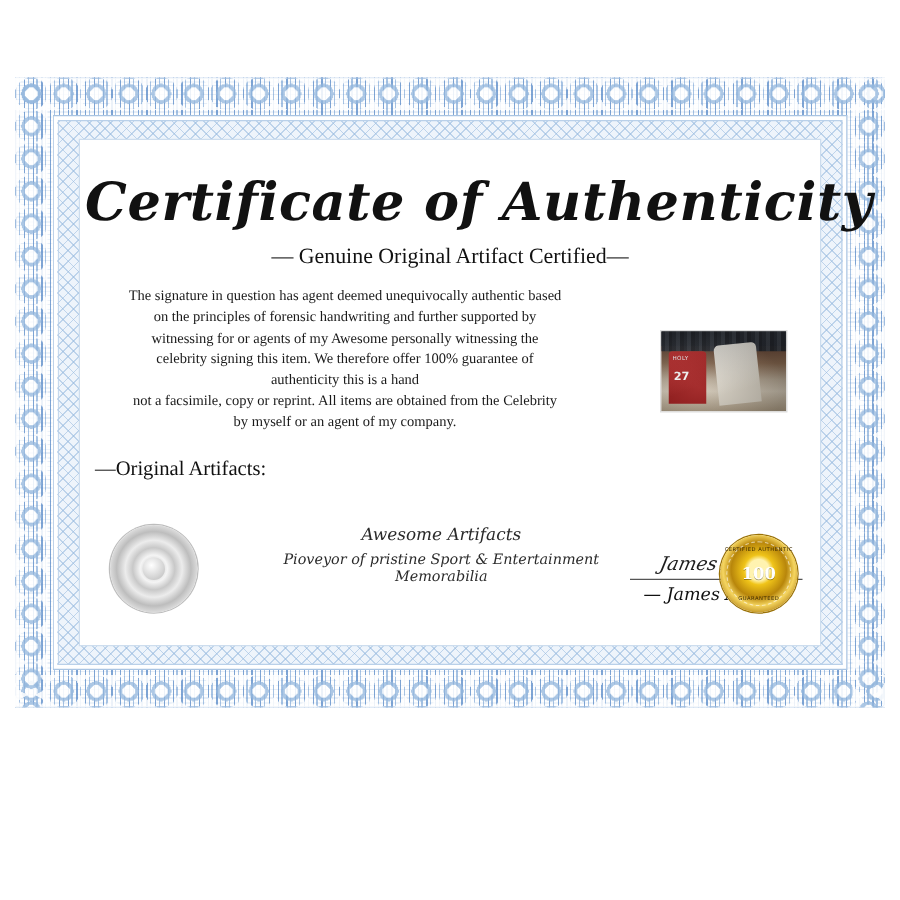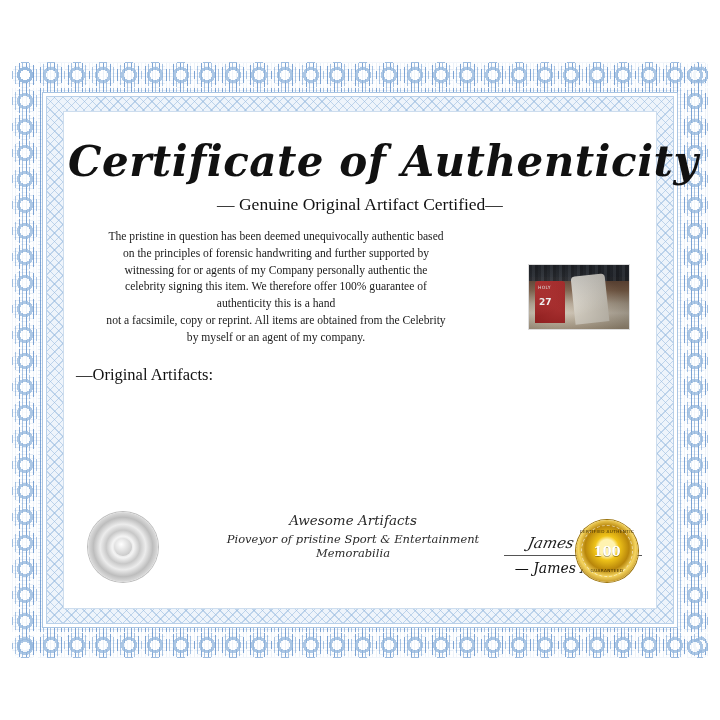--- a/index.html
+++ b/index.html
@@ -20,21 +20,21 @@
     height: 720px;
     background: #ffffff;
   }
 
   
   .certificate {
     position: absolute;
     left: 12px;
     top: 62px;
     width: 696px;
-    height: 596px;
+    height: 504px;
     background: #ffffff;
     box-sizing: border-box;
   }
 
   
   .border-outer {
     position: absolute;
     inset: 0;
     background:
       repeating-linear-gradient(90deg,
@@ -337,23 +337,23 @@
     <div class="border-lace"></div>
     <div class="inner-white"></div>
 
     <div class="content">
 
       <div class="cert-title">Certificate of Authenticity</div>
 
       <div class="cert-subtitle">— Genuine Original Artifact Certified—</div>
 
       <div class="body-block">
-        <p>The pristine in question has been deemed unequivocally authentic based</p>
+        <p>The signature in question has agent deemed unequivocally authentic based</p>
         <p>on the principles of  forensic handwriting and further supported by</p>
-        <p>witnessing for or agents of my Company personally authentic the</p>
+        <p>witnessing for or agents of my Awesome personally witnessing the</p>
         <p>celebrity signing this item. We therefore offer 100% guarantee of</p>
         <p>authenticity this is a hand</p>
         <p>not a facsimile, copy or reprint. All items are obtained from the Celebrity</p>
         <p>by myself or an agent of my company.</p>
       </div>
 
       <div class="photo">
         <div class="p-crowd"></div>
         <div class="p-red"></div>
         <div class="p-tag">HOLY</div>

